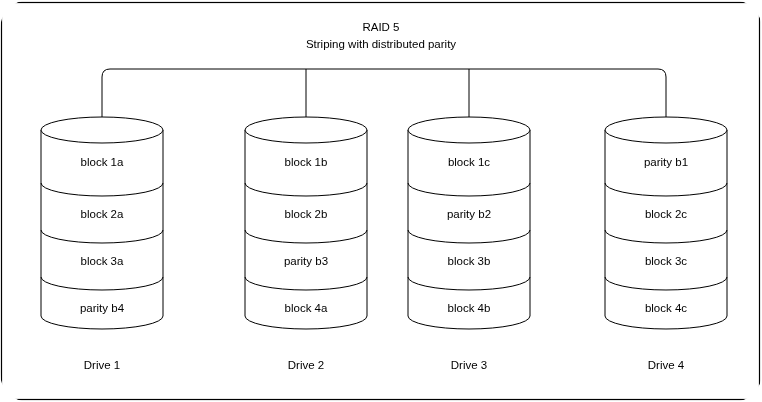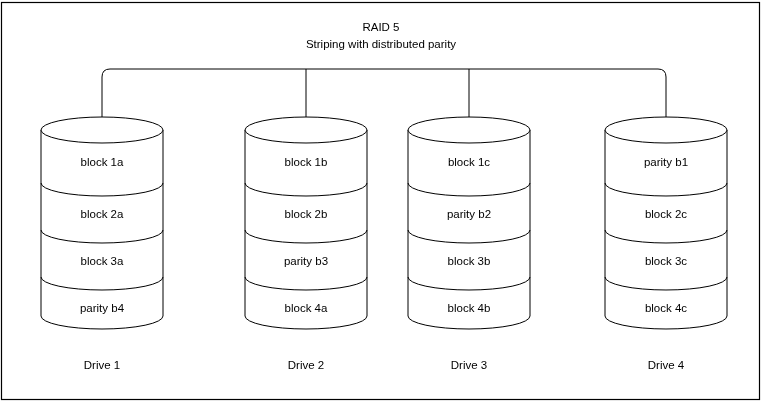--- a/index.html
+++ b/index.html
@@ -9,20 +9,21 @@
   }
   body {
     font-family: "Liberation Sans", sans-serif;
   }
   #diagram-root {
     position: relative;
     width: 762px;
     height: 402px;
     background: #ffffff;
     overflow: hidden;
+    border-radius: 29px;
   }
   svg.canvas {
     position: absolute;
     left: 0;
     top: 0;
     width: 762px;
     height: 402px;
     display: block;
   }
   .stroke {

